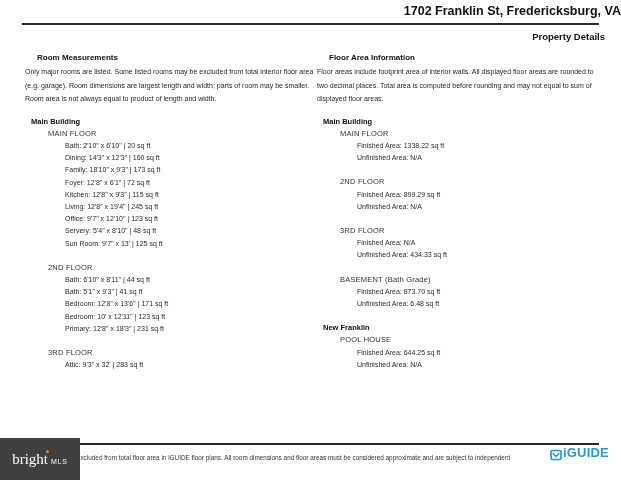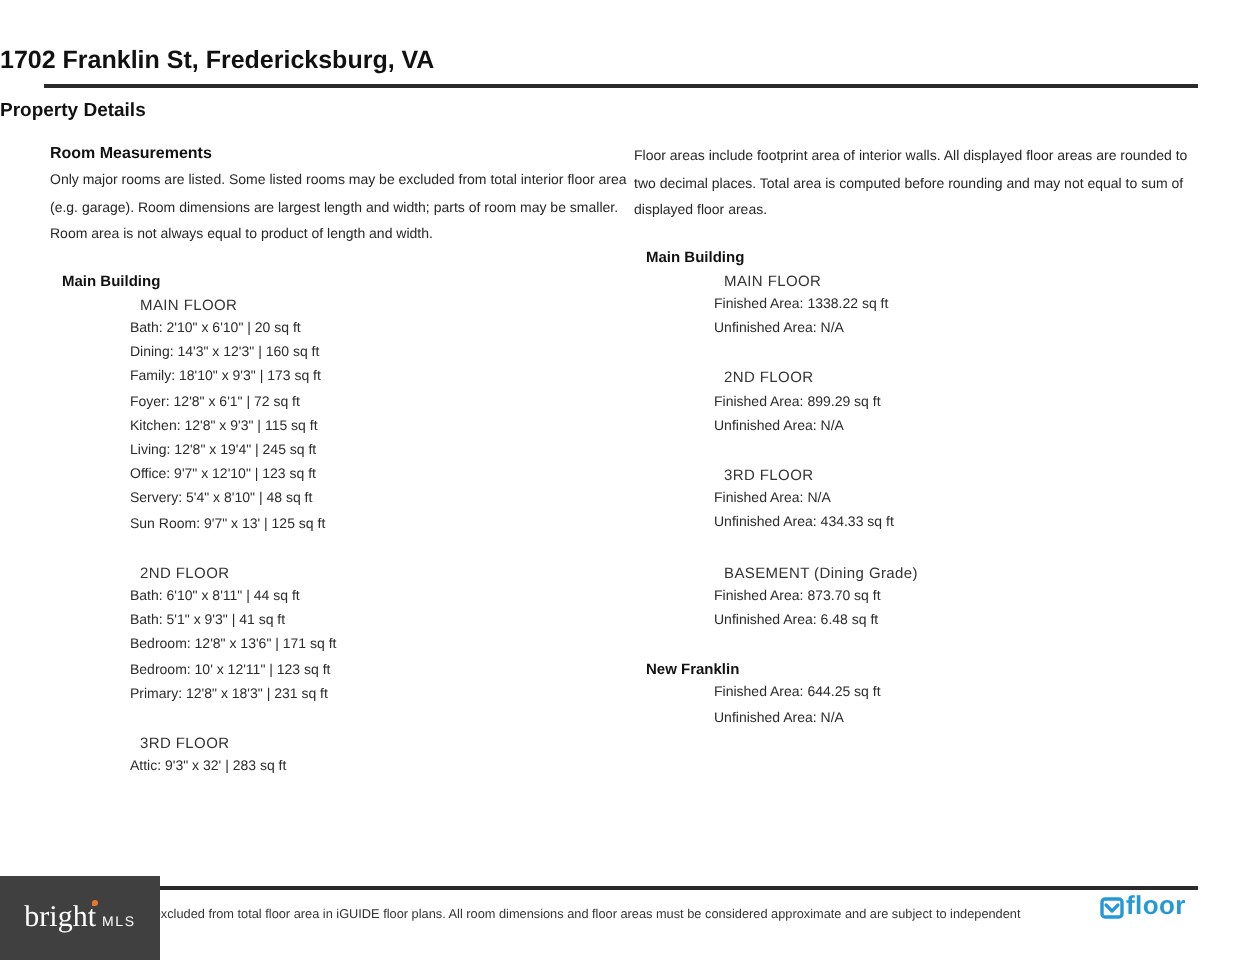--- a/index.html
+++ b/index.html
@@ -6,37 +6,37 @@
   html, body { margin: 0; padding: 0; }
   body {
     width: 621px; height: 480px;
     background: #ffffff;
     font-family: "Liberation Sans", sans-serif;
     color: #1c1c1c;
   }
   .page { position: relative; width: 621px; height: 480px; overflow: hidden; background:#fff; }
 
   
-  .hdr { text-align: left; padding-top: 23px; }
+  .hdr { text-align: right; padding-top: 4px; }
   .title { font-size: 12.5px; font-weight: bold; color: #111; margin: 0; }
   .hrule { height: 2px; background: #2b2b2b; margin: 5px 22px 0 22px; }
   .subtitle { font-size: 9.5px; font-weight: bold; color: #111; margin: 6px 16px 0 0; }
 
   
   .columns { display: flex; padding: 11px 0 0 25px; }
   .col-left  { width: 292px; }
   .col-right { width: 283px; }
-  .sec-head { font-size: 8px; font-weight: bold; color: #111; margin: 0 0 3px 0; }
+  .sec-head { font-size: 8px; font-weight: bold; color: #111; margin: 0 0 3px 12px; }
   .desc { font-size: 7px; line-height: 13.5px; color: #262626; margin: 0; }
 
   .list { margin-top: 10px; }
   .building + .building { margin-top: 7px; }
   .building-name { font-weight: bold; font-size: 7.5px; color: #111; margin-left: 6px; line-height: 12.2px; }
   .floor { margin-bottom: 12px; }
-  .floor-name { font-size: 7.5px; color: #333; margin-left: 45px; line-height: 12.2px; letter-spacing: 0.2px; }
+  .floor-name { font-size: 7.5px; color: #333; margin-left: 23px; line-height: 12.2px; letter-spacing: 0.2px; }
   .detail-line { font-size: 7px; color: #2b2b2b; margin-left: 40px; line-height: 12.2px; }
 
   
   .footer-rule { position: absolute; left: 22px; width: 577px; top: 443px; height: 2px; background: #2b2b2b; }
   .disclaimer { position: absolute; left: 25px; top: 448px; width: 500px; font-size: 6.4px; color: #333; }
   .iguide-logo { position: absolute; left: 550px; top: 445px; display: flex; align-items: center; gap: 1px; }
   .iguide-text { font-size: 13px; font-weight: bold; color: #2599d5; letter-spacing: 0.2px; }
   .iguide-mark { width: 12px; height: 12px; display: inline-block; }
 
   .brightmls { position: absolute; left: 0; bottom: 0; width: 80px; height: 42px;
@@ -86,68 +86,70 @@
             </div>
             <div class="floor">
               <div class="floor-name">3RD FLOOR</div>
               <div class="detail-line">Attic: 9'3" x 32' | 283 sq ft</div>
             </div>
           </div>
         </div>
     </section>
 
     <section class="col-right">
+      <h3 class="sec-head">Floor Area Information</h3>
       <p class="desc">Floor areas include footprint area of interior walls. All displayed floor areas are rounded to two decimal places. Total area is computed before rounding and may not equal to sum of displayed floor areas.</p>
       <div class="list" id="areas-list">
           <div class="building">
             <div class="building-name">Main Building</div>
             <div class="floor">
               <div class="floor-name">MAIN FLOOR</div>
               <div class="detail-line">Finished Area: 1338.22 sq ft</div>
               <div class="detail-line">Unfinished Area: N/A</div>
             </div>
             <div class="floor">
               <div class="floor-name">2ND FLOOR</div>
               <div class="detail-line">Finished Area: 899.29 sq ft</div>
               <div class="detail-line">Unfinished Area: N/A</div>
             </div>
             <div class="floor">
               <div class="floor-name">3RD FLOOR</div>
               <div class="detail-line">Finished Area: N/A</div>
               <div class="detail-line">Unfinished Area: 434.33 sq ft</div>
             </div>
             <div class="floor">
-              <div class="floor-name">BASEMENT (Dining Grade)</div>
+              <div class="floor-name">BASEMENT (Bath Grade)</div>
               <div class="detail-line">Finished Area: 873.70 sq ft</div>
               <div class="detail-line">Unfinished Area: 6.48 sq ft</div>
             </div>
           </div>
           <div class="building">
             <div class="building-name">New Franklin</div>
             <div class="floor">
+              <div class="floor-name">POOL HOUSE</div>
               <div class="detail-line">Finished Area: 644.25 sq ft</div>
               <div class="detail-line">Unfinished Area: N/A</div>
             </div>
           </div>
         </div>
     </section>
 
   </div>
 
   <div class="footer-rule"></div>
   <p class="disclaimer">White regions are excluded from total floor area in iGUIDE floor plans. All room dimensions and floor areas must be considered approximate and are subject to independent verification.</p>
 
   <div class="iguide-logo">
     <span class="iguide-mark">
       <svg viewBox="0 0 24 24" width="12" height="12">
         <rect x="2" y="3" width="20" height="18" rx="3" fill="none" stroke="#2599d5" stroke-width="3.4"></rect>
         <polyline points="6,9 12,15 18,9" fill="none" stroke="#2599d5" stroke-width="3.2" stroke-linecap="round" stroke-linejoin="round"></polyline>
       </svg>
     </span>
-    <span class="iguide-text">floor</span>
+    <span class="iguide-text">iGUIDE</span>
   </div>
 
   <div class="brightmls">
     <span class="bright-word"><span>bright</span><span class="bright-spark"></span></span>
     <span class="mls-word">MLS</span>
   </div>
 
 </div>
 
 </body></html>

